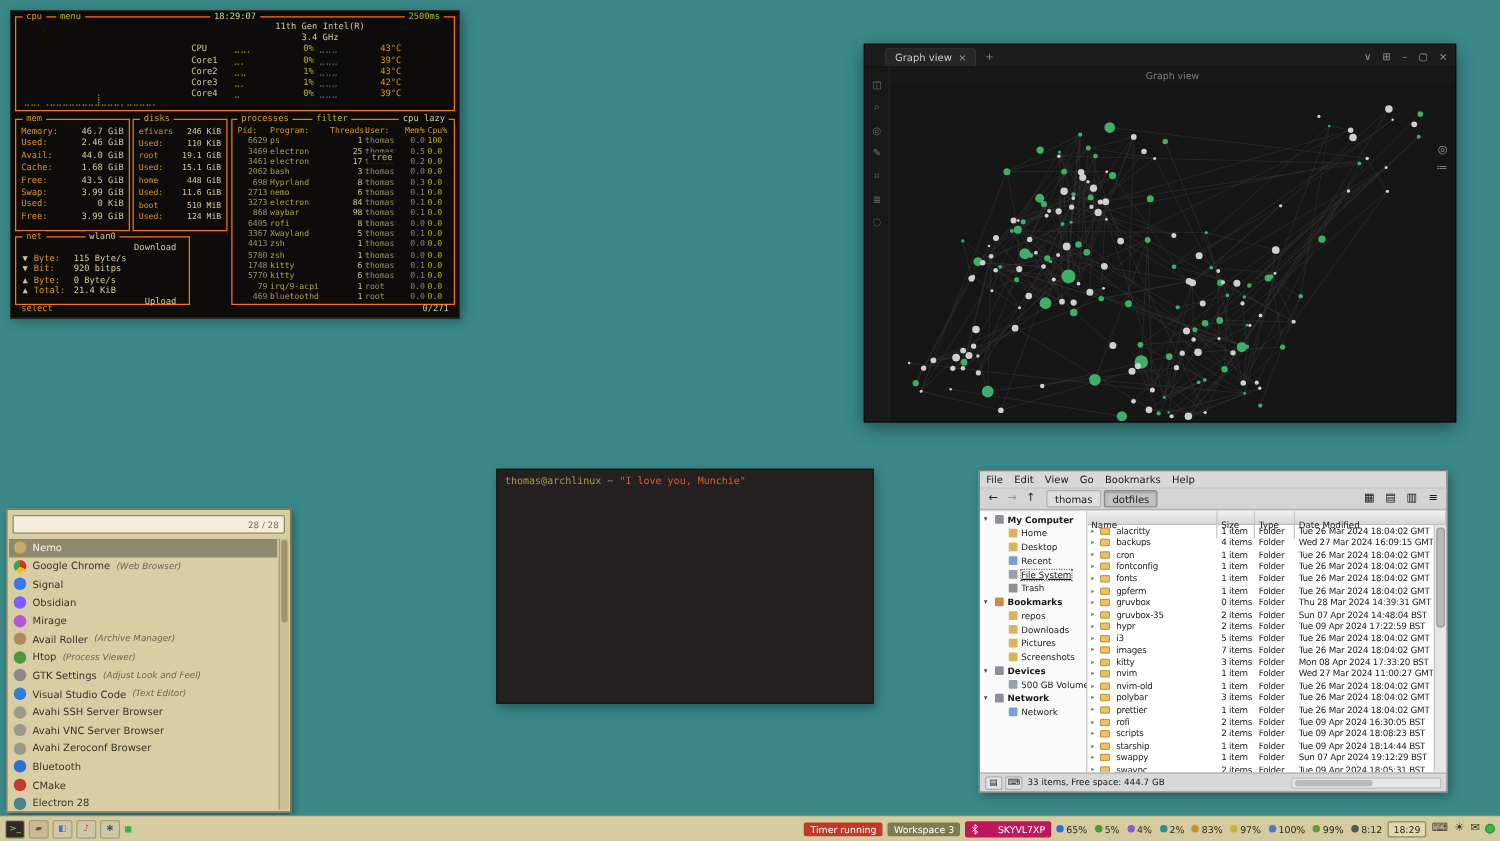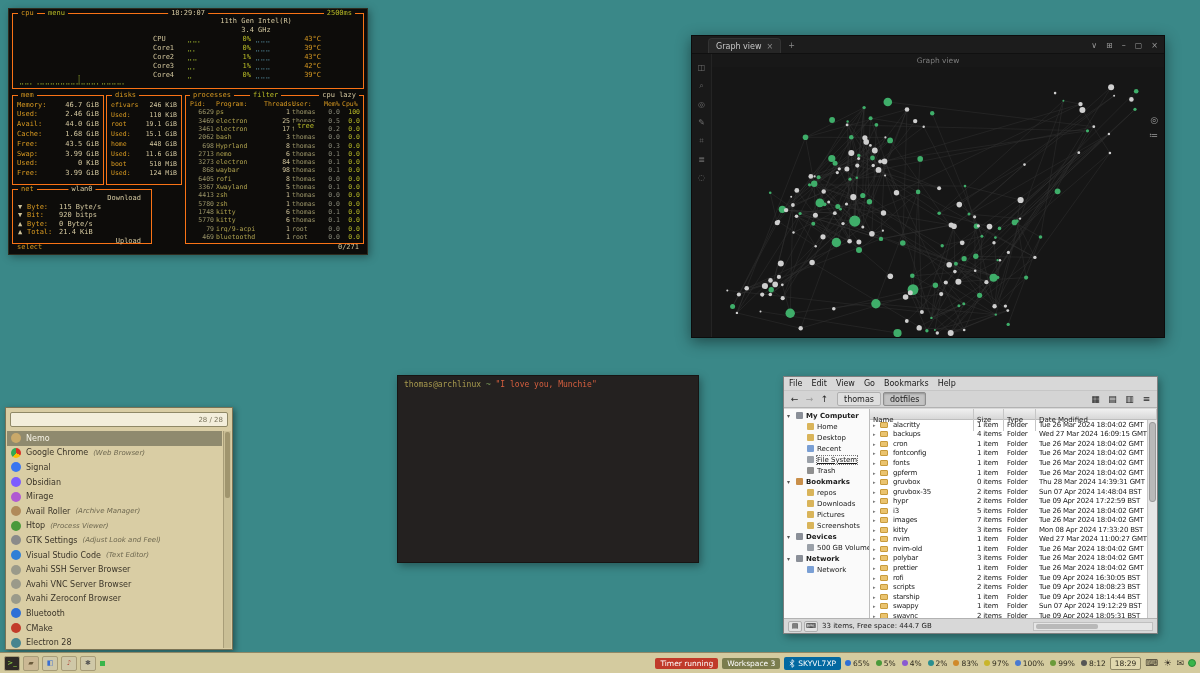--- a/index.html
+++ b/index.html
@@ -46,21 +46,21 @@
   .pt-filter { left:64px; color:#b8bb26; }
   .pt-tree { right:46px; color:#b8bb26;margin-top:31px; }
   .pt-sort { right:4px; color:#d5c9a1; }
   .proc-header, .proc-row { display:grid; grid-template-columns:24px 46px 26px 30px 16px 18px; column-gap:2px; padding:0 4px; font-size:6.5px; height:8.3px; align-items:center; }
   .proc-header { color:#d79921; margin-top:4px; }
   .p-pid { color:#9a9468; text-align:right; }
   .p-prog { color:#ada04e; overflow:hidden; white-space:nowrap; }
   .p-thr { color:#cfc39a; text-align:right; }
   .p-user { color:#9a9468; }
   .p-mem { color:#8a8a7a; text-align:right; }
-  .p-cpu { color:#b8bb26; text-align:right; }
+  .p-cpu { color:#b8bb26; }
   .bfooter { position:absolute; bottom:2px; left:8px; right:8px; display:flex; justify-content:space-between; color:#cfc39a; }
   .bfooter .sel { color:#d79921; }
 
   
   .obsidian { left:691px; top:35px; width:474px; height:303px; background:#161616; border:1px solid #0c0c0c; box-shadow:0 4px 14px rgba(0,0,0,.45); }
   .ob-titlebar { position:absolute; left:0; top:0; right:0; height:18px; background:#1c1c1c; display:flex; align-items:flex-end; padding:0 6px; color:#9a9a9a; border-bottom:1px solid #101010; }
   .ob-tab { display:flex; align-items:center; gap:5px; background:#262626; border:1px solid #333; border-bottom:none; padding:2px 7px; border-radius:4px 4px 0 0; color:#c8c8c8; font-size:8px; height:15px; margin-left:10px; }
   .ob-tab-close, .ob-newtab { color:#8a8a8a; font-size:8px; }
   .ob-newtab { margin:0 0 3px 7px; }
   .ob-controls { margin-left:auto; display:flex; gap:9px; align-items:center; margin-bottom:3px; font-size:8px; }
@@ -131,21 +131,21 @@
 
   
   .taskbar { position:absolute; left:0; top:652px; width:1200px; height:21px; background:#d4cb9f; border-top:1px solid #8f8866;
              display:flex; align-items:center; gap:4px; padding:0 4px; font-size:8px; color:#2e2a1e; }
   .tb-launcher { width:16px; height:15px; border:1px solid #a89d78; border-radius:2px; display:flex; align-items:center; justify-content:center; font-size:7px; flex:none; }
   .mini-ind { width:5px; height:5px; background:#39b54a; flex:none; }
   .tb-spacer { flex:1; }
   .badge { padding:1px 5px; border-radius:2px; color:#fff; font-size:7.5px; white-space:nowrap; }
   .badge.timer { background:#c03a2a; }
   .badge.workspace { background:#7b7d4e; }
-  .bt-chip { display:flex; align-items:center; gap:3px; background:#0369a1; color:#fff; padding:1px 5px; border-radius:2px; font-size:7.5px; height:13px; }
+  .bt-chip { display:flex; align-items:center; gap:15px; background:#be185d; color:#fff; padding:1px 5px; border-radius:2px; font-size:7.5px; height:13px; }
   .stat { display:flex; align-items:center; gap:2px; font-size:7.5px; white-space:nowrap; }
   .stat .dot { width:6px; height:6px; border-radius:50%; }
   .clock-chip { border:1px solid #8f8866; padding:1px 4px; border-radius:2px; font-size:7.5px; background:#e0d8ae; white-space:nowrap; }
   .tray-icon { font-size:9px; color:#3a3428; }
   .green-dot { width:8px; height:8px; border-radius:50%; background:#39b54a; border:1px solid #2a8a38; flex:none; }
 </style>
 </head>
 <body>
 
 <div class="desktop" style="background: rgb(58, 136, 136);">

